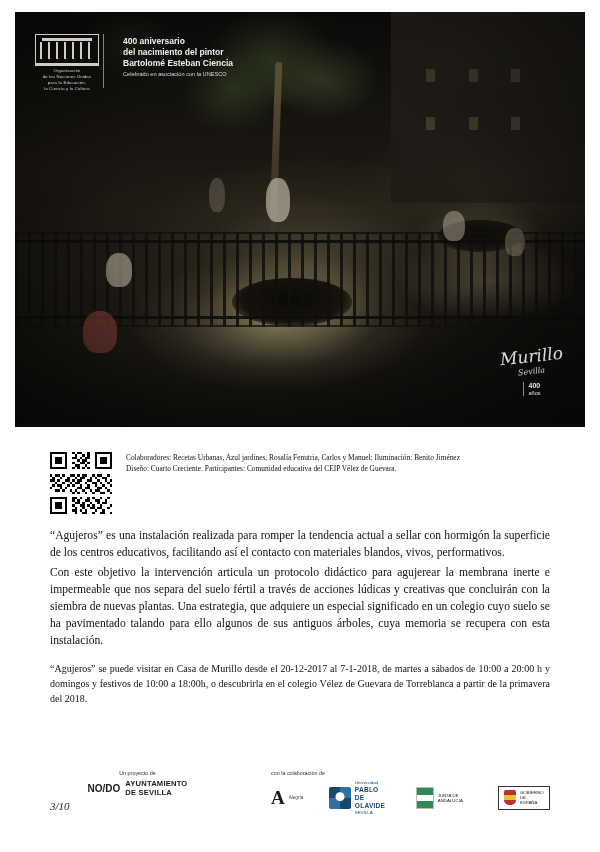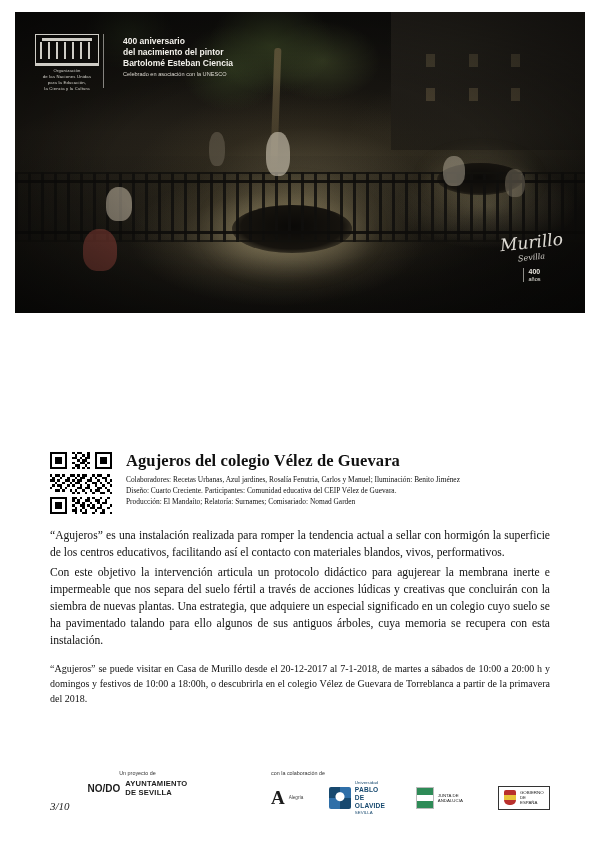--- a/index.html
+++ b/index.html
@@ -15,21 +15,21 @@
     position: relative;
     overflow: hidden;
   }
 
   
   .hero {
     position: absolute;
     left: 15px;
     top: 12px;
     width: 570px;
-    height: 301px;
+    height: 415px;
     background: #15803d;
     overflow: hidden;
   }
   
   .hero-sky {
     position: absolute;
     inset: 0;
     background:
       radial-gradient(ellipse 260px 160px at 52% 62%, rgba(226,206,150,0.30) 0%, rgba(120,104,62,0.12) 45%, rgba(0,0,0,0) 72%),
       radial-gradient(ellipse 420px 250px at 36% 80%, rgba(190,170,120,0.18) 0%, rgba(0,0,0,0) 70%),
@@ -593,25 +593,23 @@
           <rect x="21" y="23" width="1" height="1"></rect>
         <rect x="10" y="24" width="1" height="1"></rect>
           <rect x="13" y="24" width="2" height="1"></rect>
           <rect x="17" y="24" width="1" height="1"></rect>
         <rect x="20" y="24" width="2" height="1"></rect>
           <rect x="24" y="24" width="1" height="1"></rect>
       </g>
     </svg>
 
     <div class="head-text">
-      <h1 class="title">Agujeros del colegio Vélez de Guevara</h1>
       <div class="credits">
         <div>Colaboradores: Recetas Urbanas, Azul jardines, Rosalía Fenutria, Carlos y Manuel; Iluminación: Benito Jiménez</div>
         <div>Diseño: Cuarto Creciente.          Participantes: Comunidad educativa del CEIP Vélez de Guevara.</div>
-        <div>Producción: El Mandaíto; Relatoría: Surnames; Comisariado: Nomad Garden</div>
       </div>
     </div>
   </div>
 
   <div class="body-text">
     <p>“Agujeros” es una instalación realizada para romper la tendencia actual a sellar con hormigón la superficie de los centros educativos, facilitando así el contacto con materiales blandos, vivos, performativos.</p>
     <p>Con este objetivo la intervención articula un protocolo didáctico para agujerear la membrana inerte e impermeable que nos separa del suelo fértil a través de acciones lúdicas y creativas que concluirán con la siembra de nuevas plantas. Una estrategia, que adquiere un especial significado en un colegio cuyo suelo se ha pavimentado talando para ello algunos de sus antiguos árboles, cuya memoria se recupera con esta instalación.</p>
   </div>
 
   <div class="note">“Agujeros” se puede visitar en Casa de Murillo desde el 20-12-2017 al 7-1-2018, de martes a sábados de 10:00 a 20:00 h y domingos y festivos de 10:00 a 18:00h, o descubrirla en el colegio Vélez de Guevara de Torreblanca a partir de la primavera del 2018.</div>

